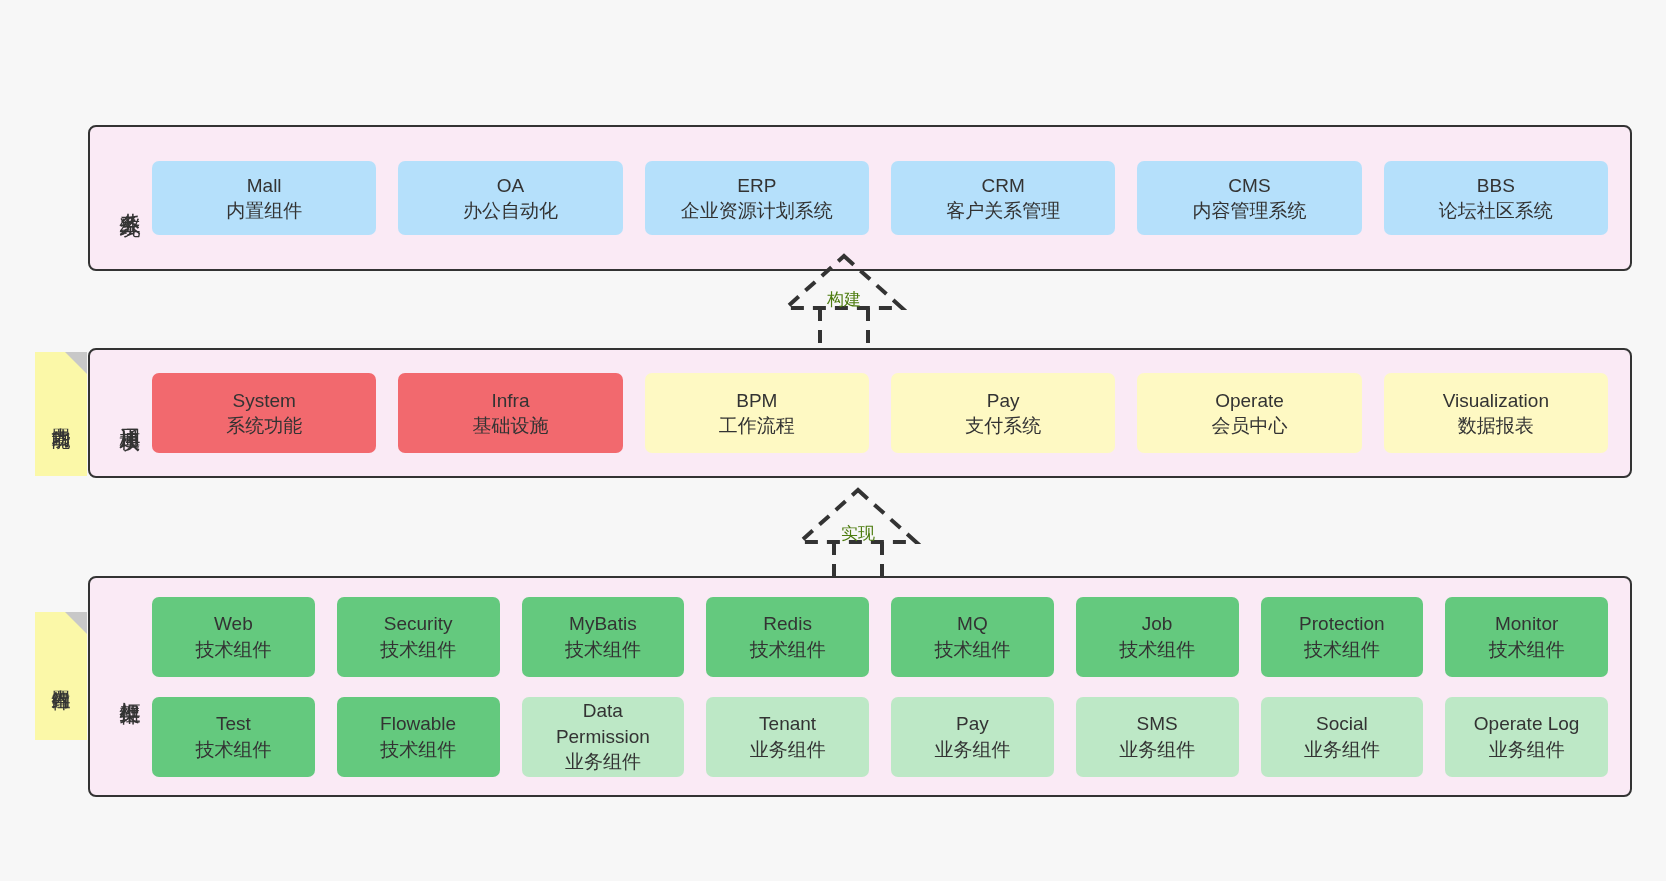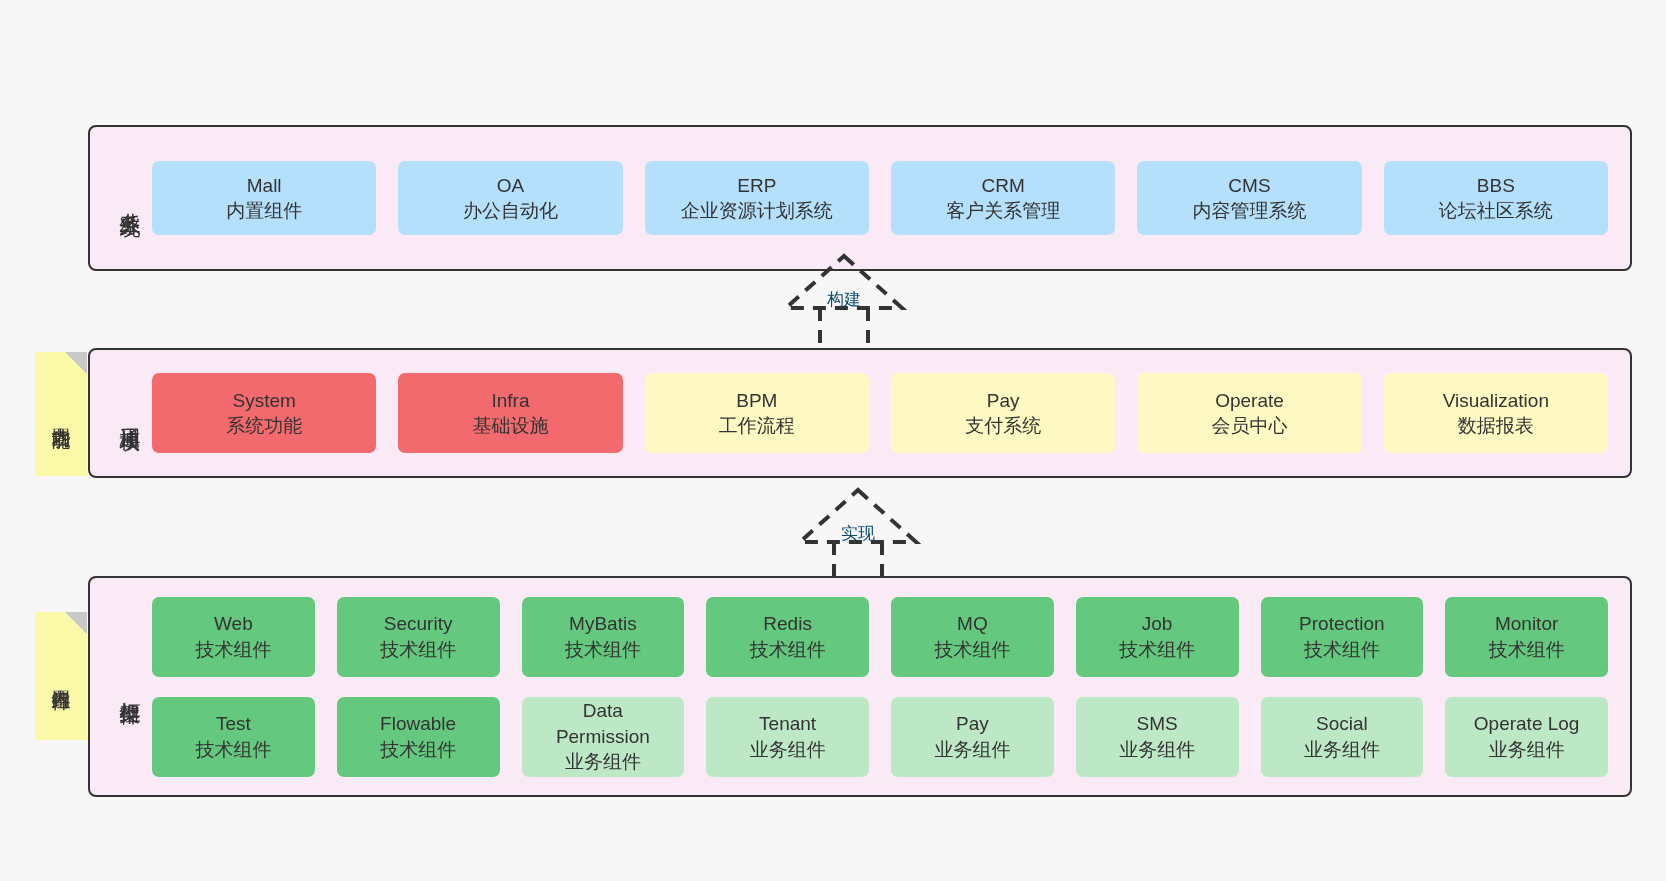--- a/index.html
+++ b/index.html
@@ -135,21 +135,21 @@
 
   .arrow-wrap svg { display: block; }
 
   .arrow-label {
     position: absolute;
     left: 0;
     top: 36px;
     width: 200px;
     text-align: center;
     font-size: 17px;
-    color: #0c4a6e;
+    color: #4d7c0f;
     user-select: none;
     pointer-events: none;
   }
 </style>
 </head>
 <body>
 
 <div id="canvas">
 
   <div class="layer" id="layer-business">

